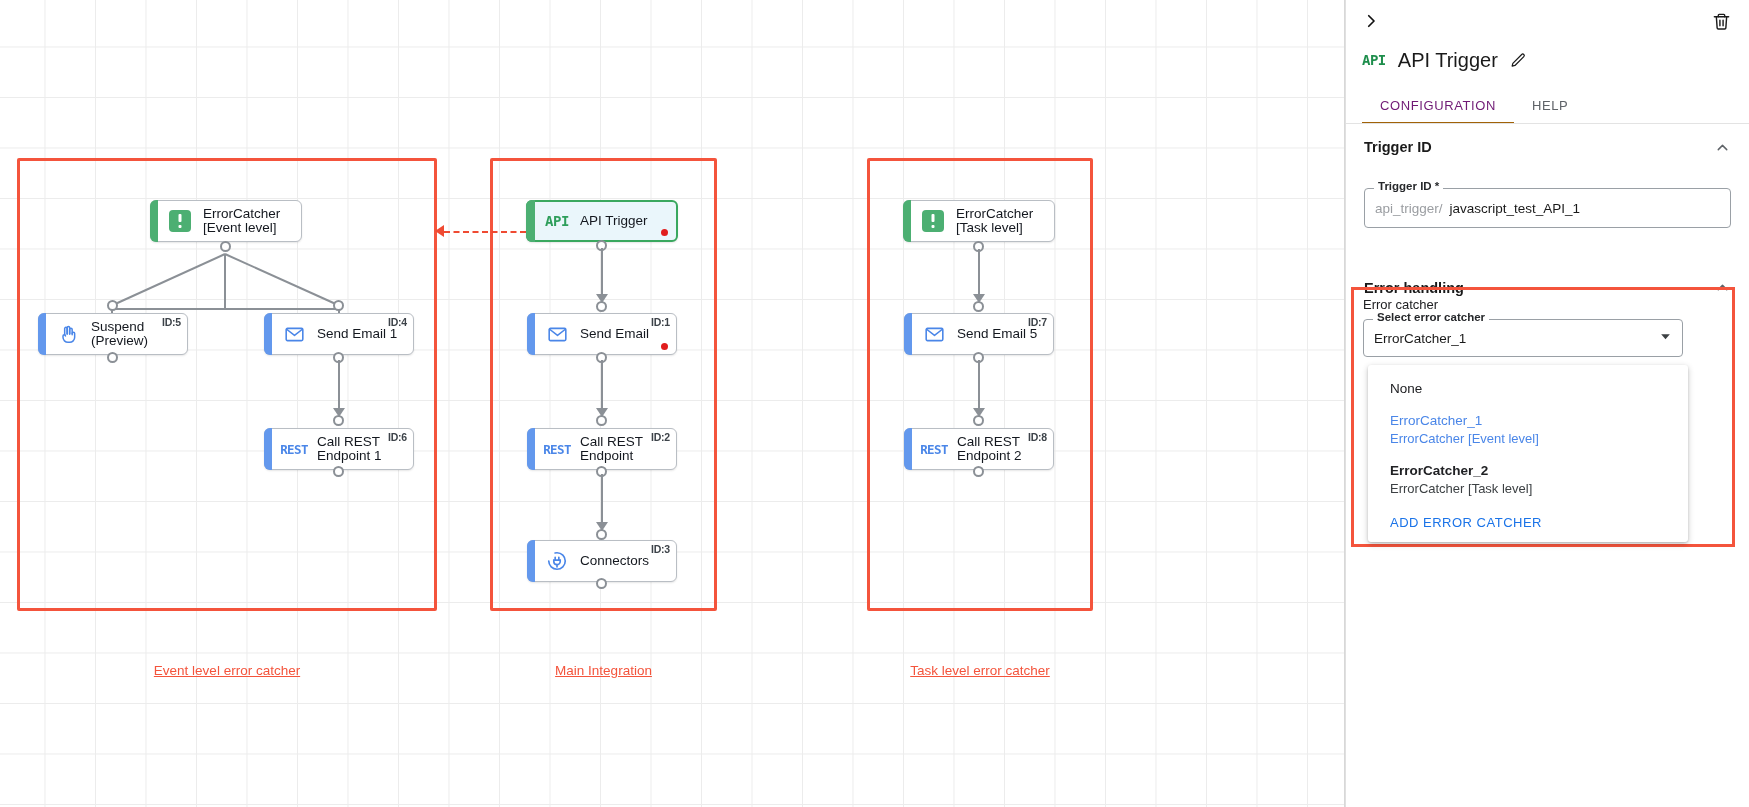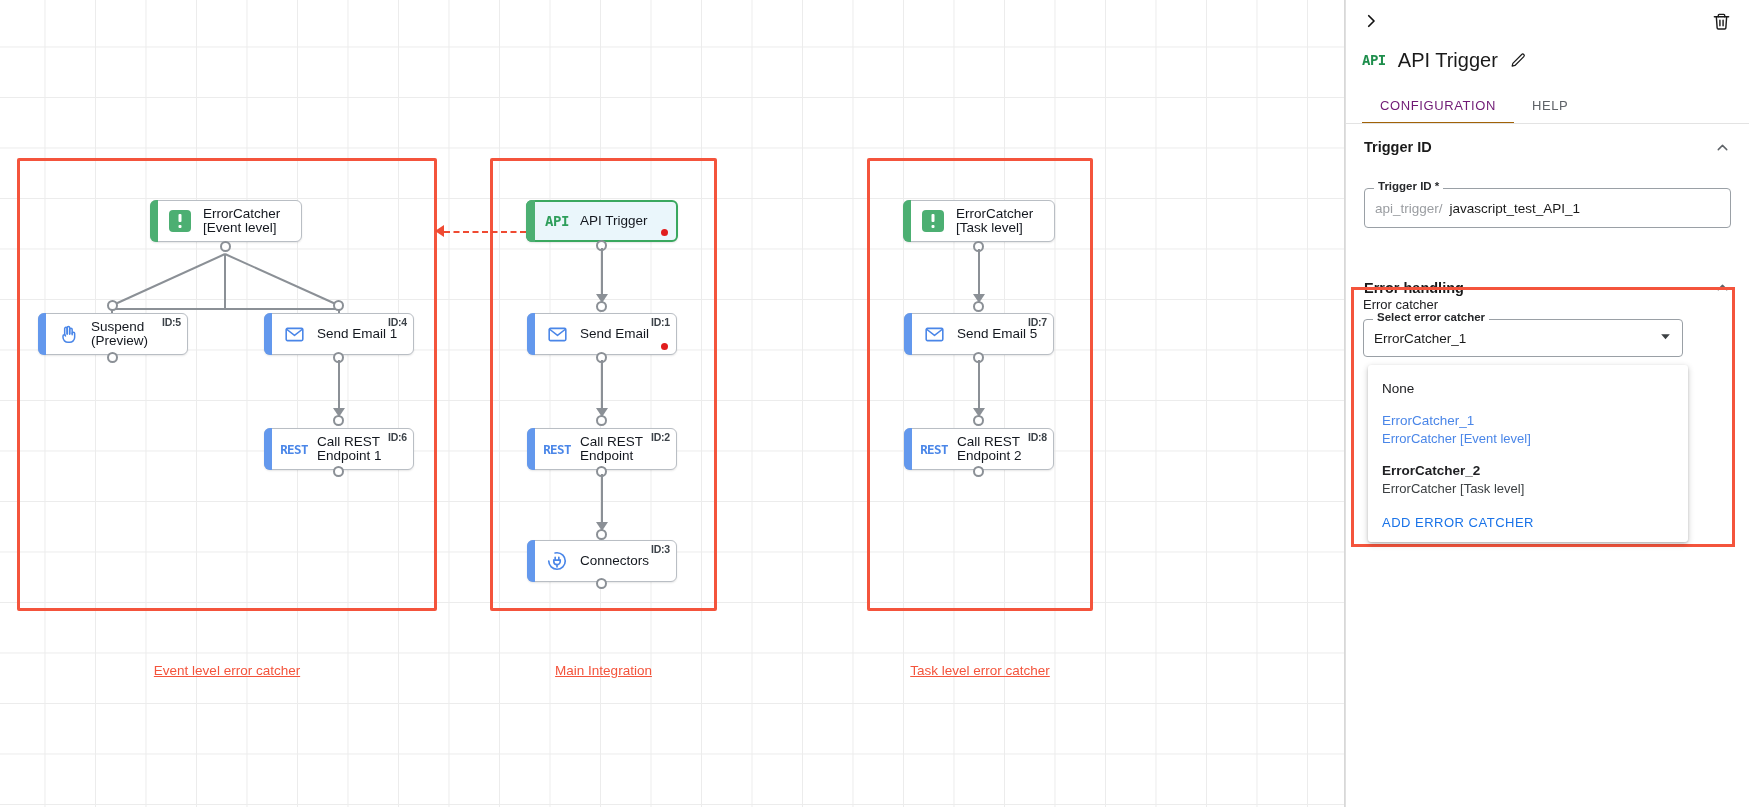--- a/index.html
+++ b/index.html
@@ -346,21 +346,21 @@
   }
 
   
   #dropdown {
     position: absolute;
     left: 14px; top: 75px;
     width: 320px;
     background: #ffffff;
     box-shadow: 0 2px 6px rgba(0,0,0,0.22), 0 1px 2px rgba(0,0,0,0.15);
     border-radius: 3px;
-    padding: 8px 0 10px 0;
+    padding: 8px 0 10px 8px;
   }
   .dd-item {
     padding: 7px 14px;
     cursor: pointer;
   }
   .dd-primary {
     font-size: 13.5px;
     color: #202124;
     line-height: 18px;
   }

